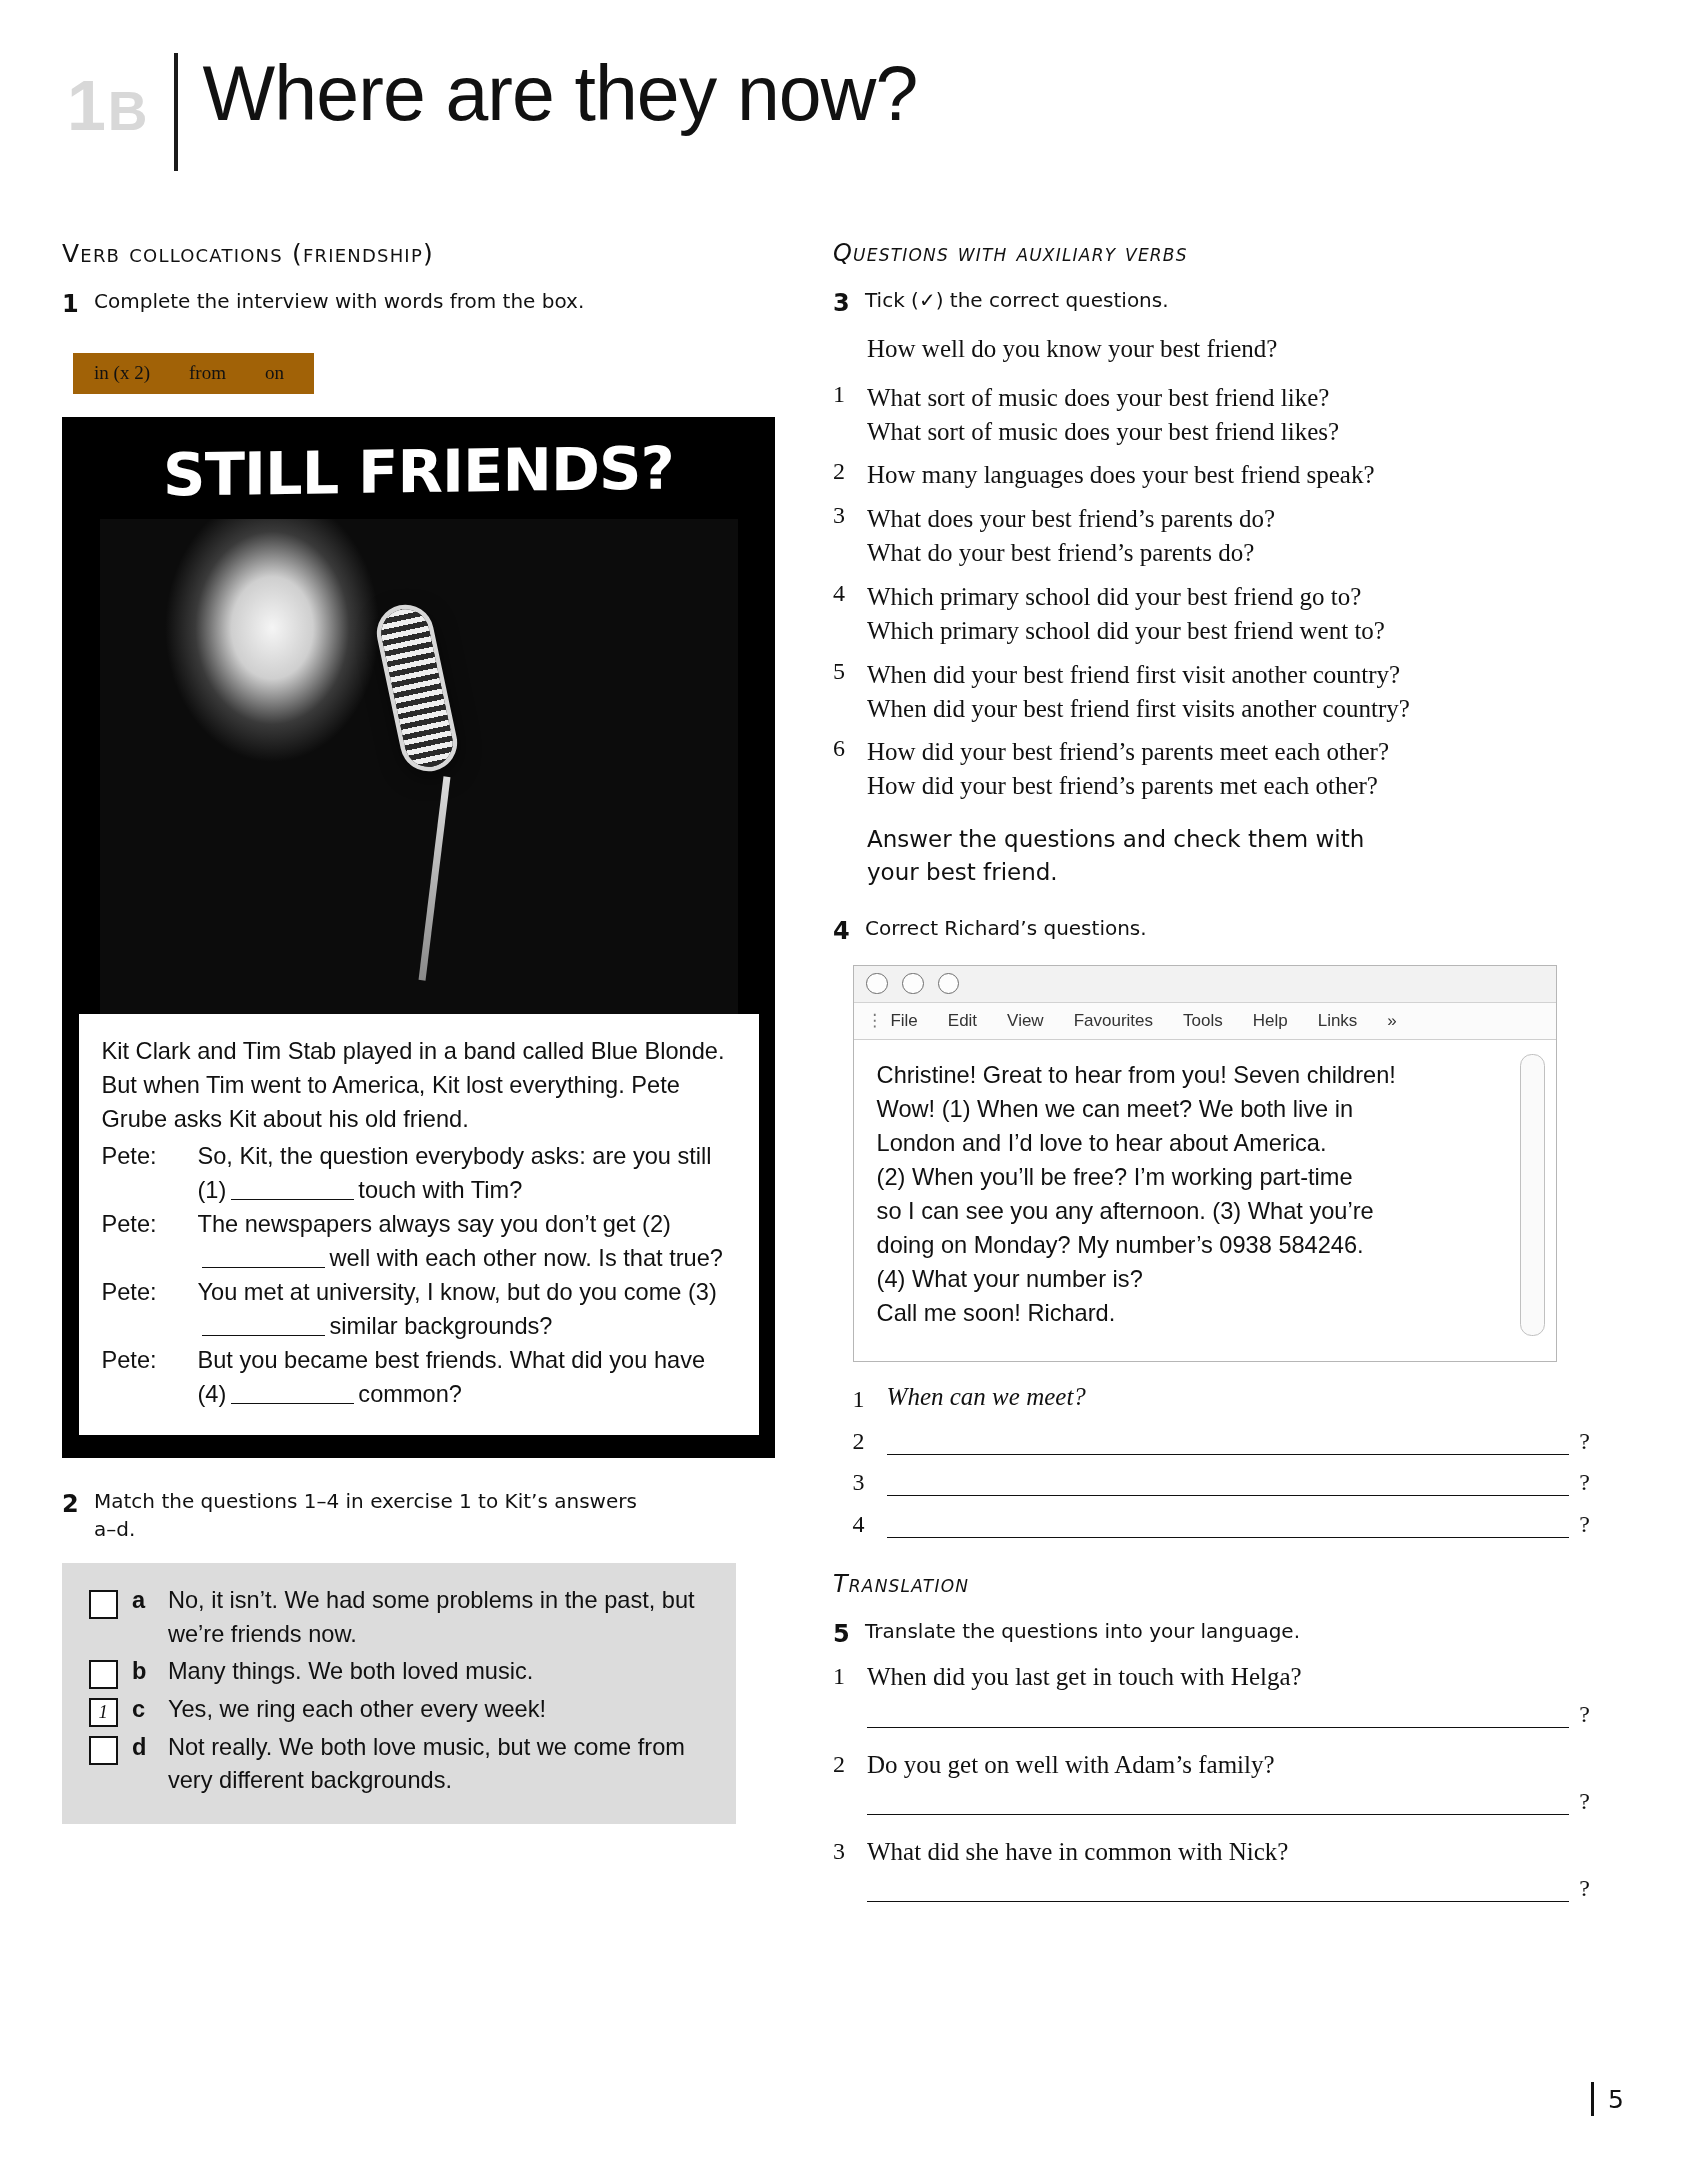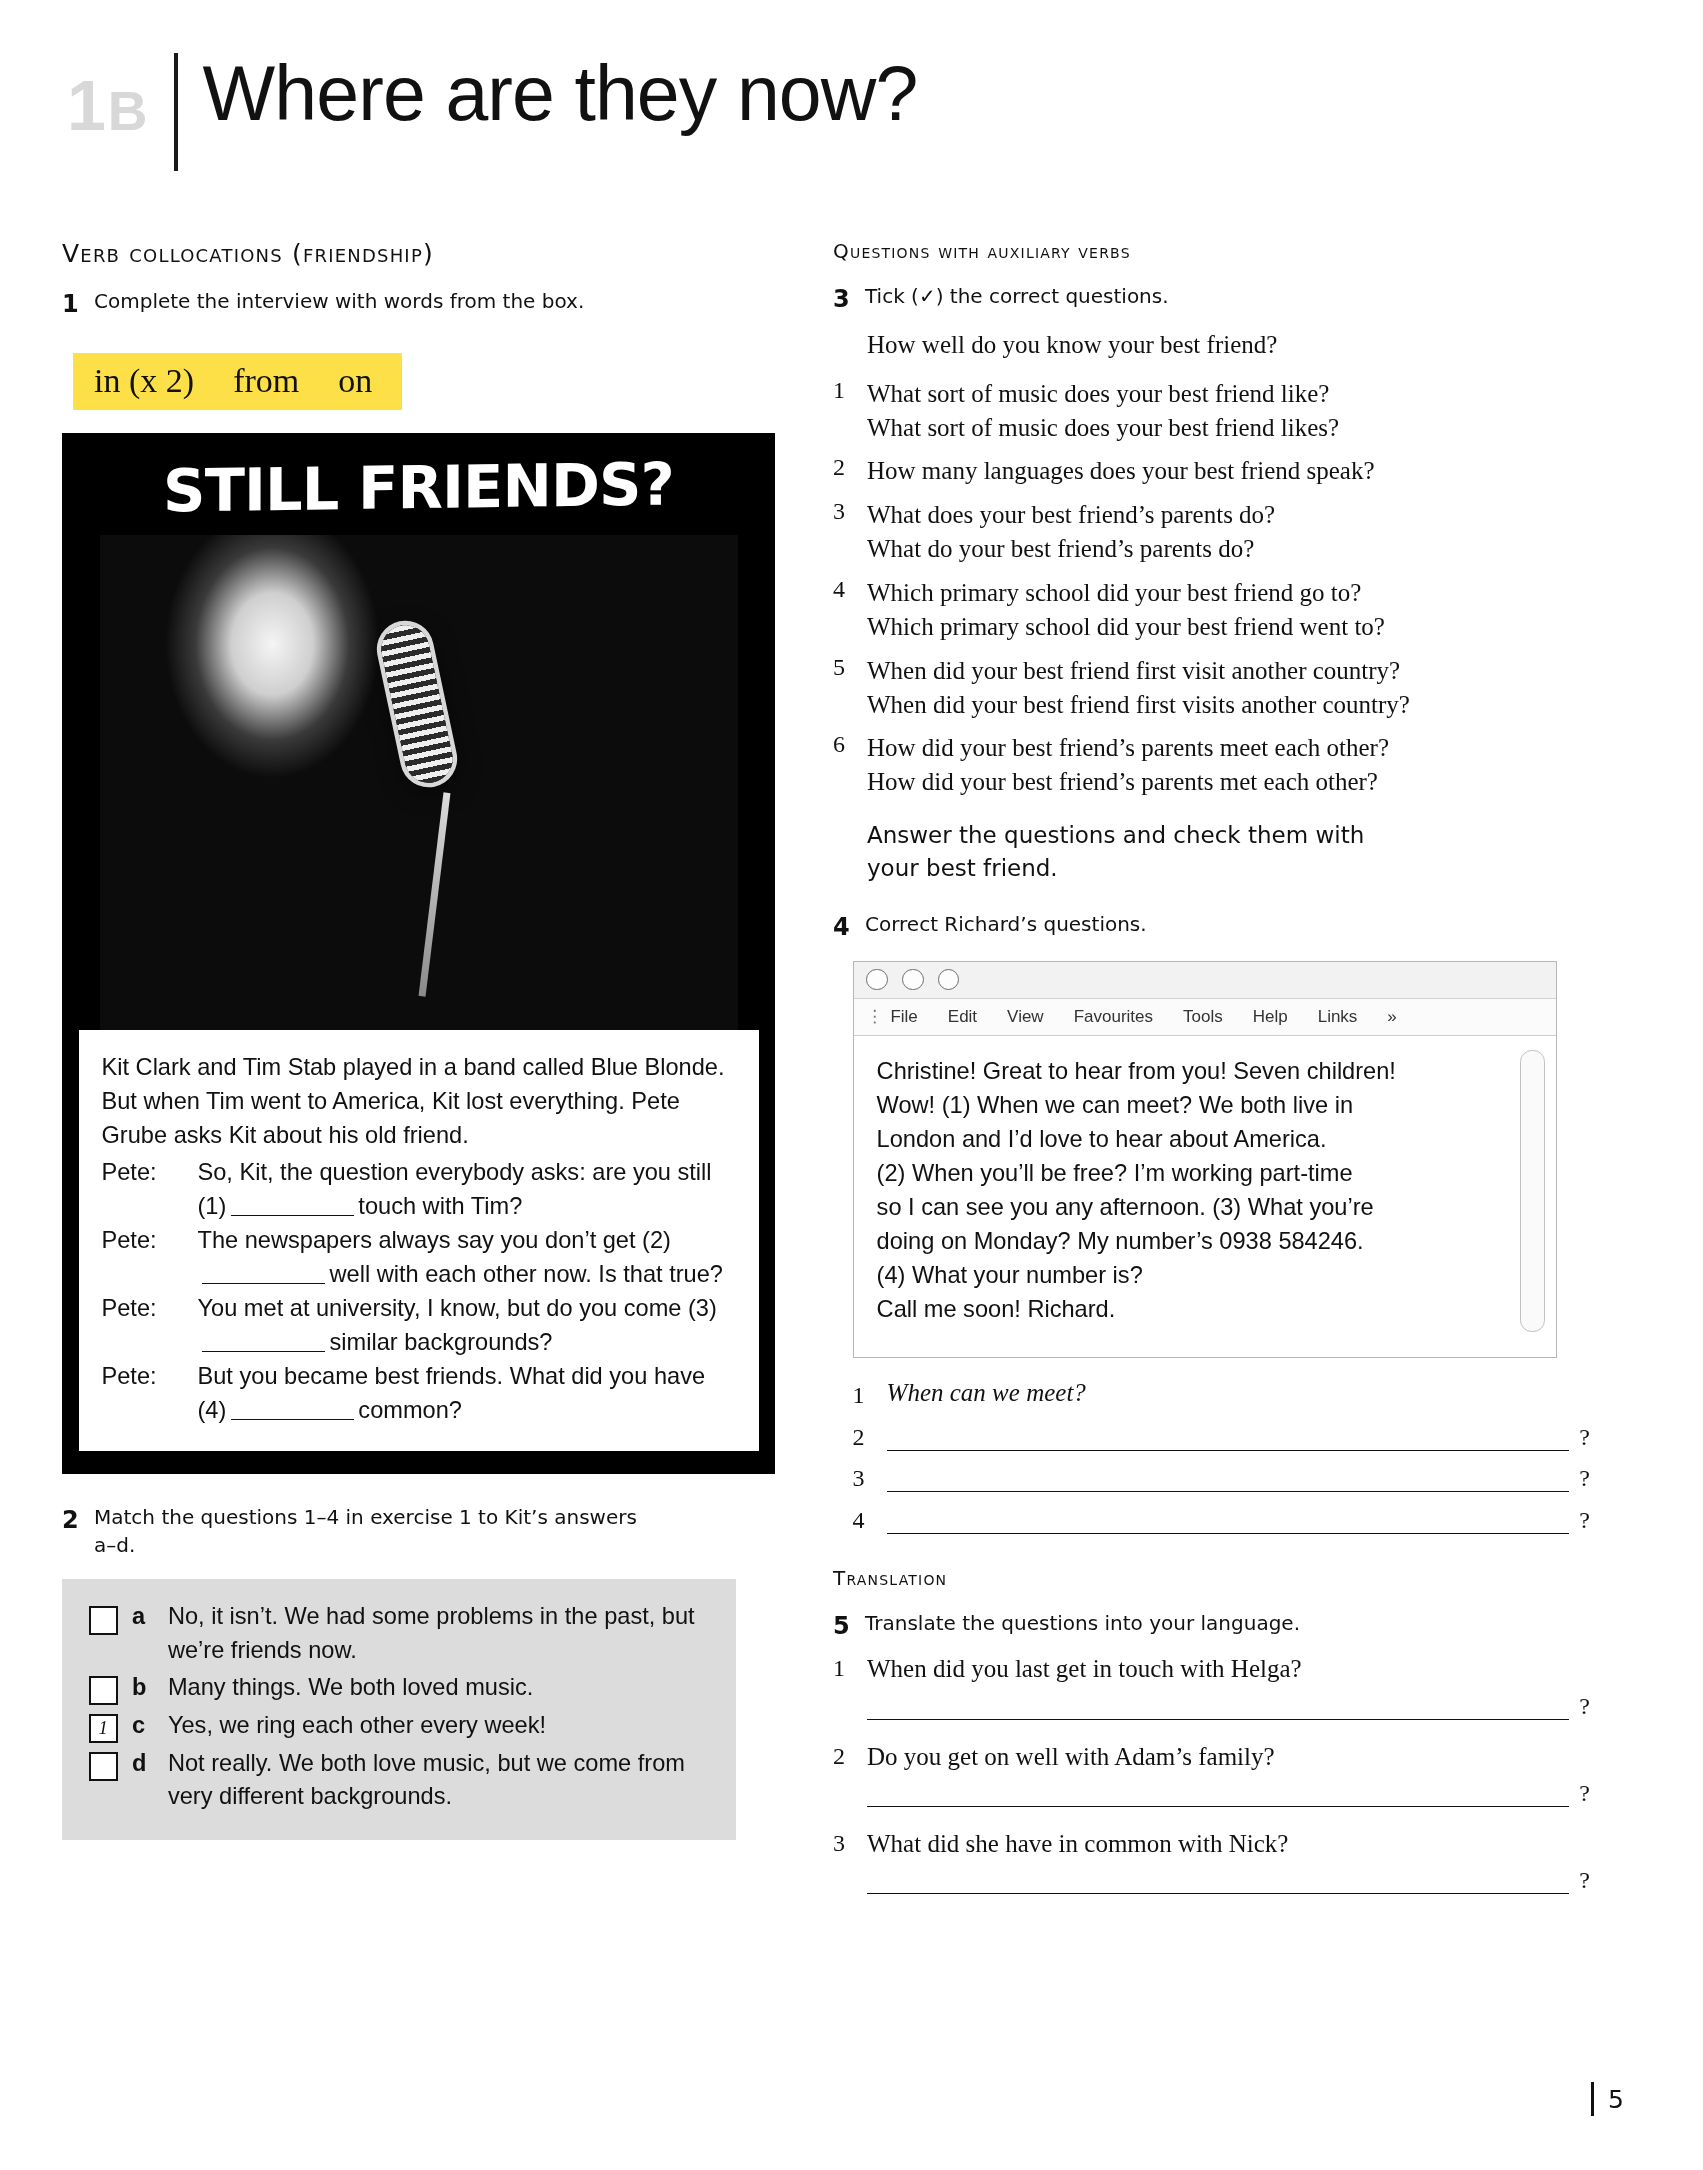--- a/index.html
+++ b/index.html
@@ -30,32 +30,32 @@
 
   
   .col-left  { position:absolute; left:62px;  top:239px; width:722px; }
   .col-right { position:absolute; left:833px; top:239px; width:757px; }
 
   .sec-head {
     font-family:"DejaVu Sans", sans-serif;
     font-size:25px; font-variant:small-caps; letter-spacing:1.2px;
     color:#111; margin:0 0 19.6px 0; font-weight:400;
   }
-  .sec-head.rc { font-size:20px; }
+  .sec-head.rc { font-size:24px;font-style:italic; }
 
   .ex { display:flex; margin-bottom:12.5px; }
   .ex-num { font-weight:bold; font-size:24px; width:32px; flex:0 0 32px;
             font-family:"DejaVu Sans", sans-serif; line-height:1.38; }
   .ex-txt { font-size:20px; line-height:1.38; font-family:"DejaVu Sans", sans-serif; }
 
   
   .wordbank {
-    margin:19.6px 0 23px 10.7px; background:#fde047;
+    margin:19.6px 0 23px 10.7px; background:#a16207;
     display:inline-block; padding:9px 30px 10.7px 21.4px;
-    font-family:"Liberation Serif", serif; font-size:34px; color:#111;
+    font-family:"Liberation Serif", serif; font-size:19px; color:#111;
   }
   .wordbank span { margin-right:39px; }
   .wordbank span:last-child { margin-right:0; }
 
   
   .mag { position:relative; width:713px; background:#000; padding:0 0 23px 0; }
   .mag-title {
     color:#fff; font-family:"DejaVu Sans", sans-serif; font-weight:bold;
     font-size:59px; letter-spacing:-0.9px; text-align:center;
     padding:19.6px 0 12.5px 0; transform:skewY(-0.8deg);

